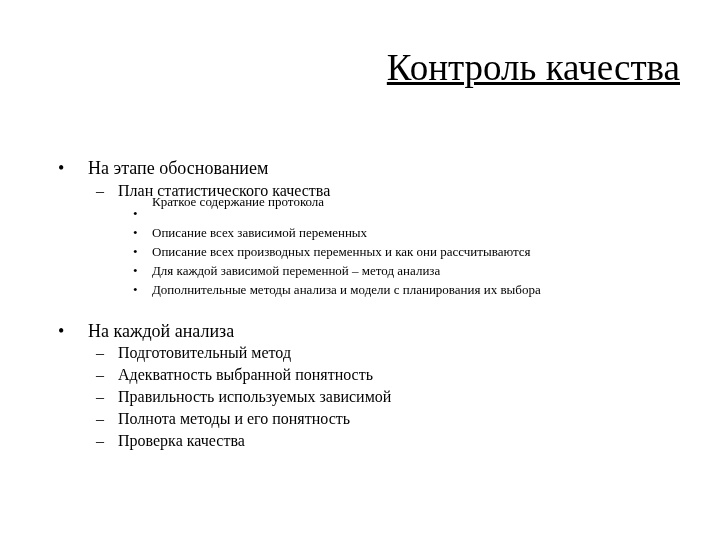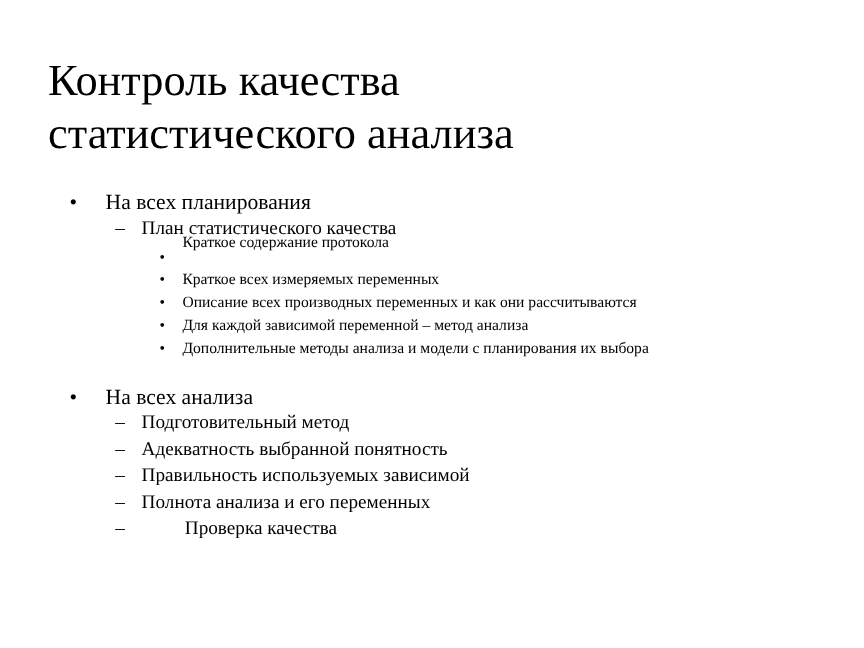--- a/index.html
+++ b/index.html
@@ -8,72 +8,72 @@
       background: #ffffff;
       position: relative;
       overflow: hidden;
       font-family: "Liberation Serif", "DejaVu Serif", serif;
       color: #000000;
     }
     .title {
       position: absolute;
       left: 0; width: 720px;
       top: 46px;
-      text-align: left;
+      text-align: right;
       font-size: 37px;
       line-height: 44px;
       left: 0;
       padding-left: 0;
+      text-decoration: underline;
     }
     .title .line { display: block; }
     .abs { position: absolute; white-space: nowrap; }
     .l1 { font-size: 18px; line-height: 22px; }
     .l2 { font-size: 16px; line-height: 20px; }
     .l3 { font-size: 13px; line-height: 19px; }
   </style>
 </head>
 <body>
 
 <div>
   <div class="title" style="left:40px; width:640px;">
     <span class="line">Контроль качества</span>
-    <span class="line">статистического анализа</span>
   </div>
 
   <span class="abs l1" style="left:58px; top:157px;">•</span>
-  <span class="abs l1" style="left:88px; top:157px;">На всех планирования</span>
+  <span class="abs l1" style="left:88px; top:157px;">На этапе обоснованием</span>
 
   <span class="abs l2" style="left:96px; top:181px;">–</span>
   <span class="abs l2" style="left:118px; top:181px;">План статистического качества</span>
 
   <span class="abs l3" style="left:133px; top:204px;">•</span>
   <span class="abs l3" style="left:152px; top:192px;">Краткое содержание протокола</span>
 
   <span class="abs l3" style="left:133px; top:223px;">•</span>
-  <span class="abs l3" style="left:152px; top:223px;">Краткое всех измеряемых переменных</span>
+  <span class="abs l3" style="left:152px; top:223px;">Описание всех зависимой переменных</span>
 
   <span class="abs l3" style="left:133px; top:242px;">•</span>
   <span class="abs l3" style="left:152px; top:242px;text-align:center;">Описание всех производных переменных и как они рассчитываются</span>
 
   <span class="abs l3" style="left:133px; top:261px;">•</span>
   <span class="abs l3" style="left:152px; top:261px;text-align:right;">Для каждой зависимой переменной – метод анализа</span>
 
   <span class="abs l3" style="left:133px; top:280px;">•</span>
   <span class="abs l3" style="left:152px; top:280px;">Дополнительные методы анализа и модели с планирования их выбора</span>
 
   <span class="abs l1" style="left:58px; top:320px;">•</span>
-  <span class="abs l1" style="left:88px; top:320px;">На всех анализа</span>
+  <span class="abs l1" style="left:88px; top:320px;">На каждой анализа</span>
 
   <span class="abs l2" style="left:96px; top:343px;">–</span>
   <span class="abs l2" style="left:118px; top:343px;">Подготовительный метод</span>
 
   <span class="abs l2" style="left:96px; top:365px;">–</span>
   <span class="abs l2" style="left:118px; top:365px;">Адекватность выбранной понятность</span>
 
   <span class="abs l2" style="left:96px; top:387px;">–</span>
   <span class="abs l2" style="left:118px; top:387px;">Правильность используемых зависимой</span>
 
   <span class="abs l2" style="left:96px; top:409px;">–</span>
-  <span class="abs l2" style="left:118px; top:409px;">Полнота анализа и его переменных</span>
+  <span class="abs l2" style="left:118px; top:409px;">Полнота методы и его понятность</span>
 
   <span class="abs l2" style="left:96px; top:431px;">–</span>
-  <span class="abs l2" style="left:118px; top:431px;margin-left:36px;">Проверка качества</span>
+  <span class="abs l2" style="left:118px; top:431px;">Проверка качества</span>
 </div>
 
 </body></html>

